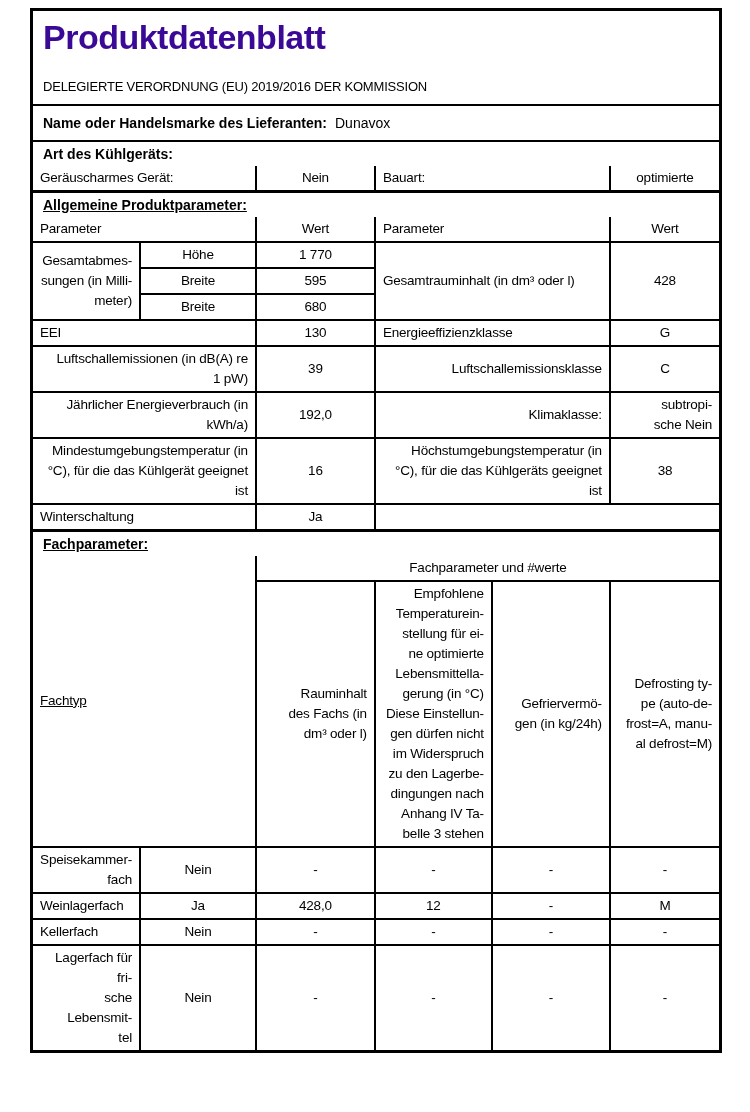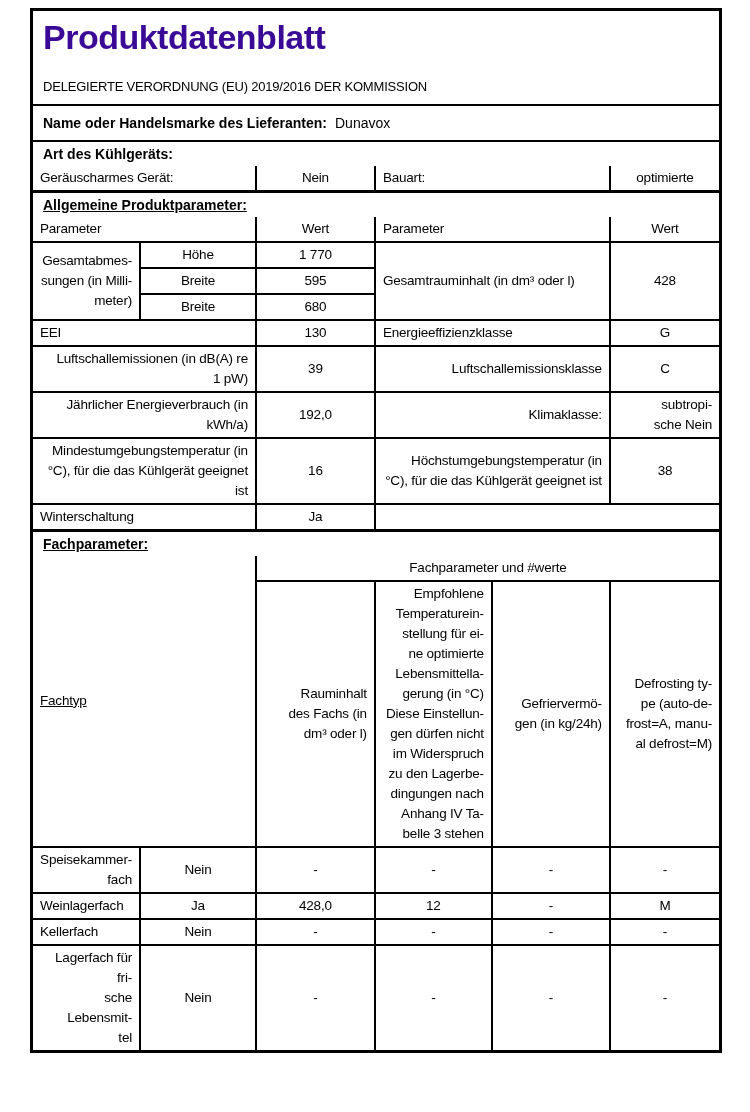--- a/index.html
+++ b/index.html
@@ -142,21 +142,21 @@
         <td class="c">192,0</td>
         <td class="pre">Klimaklasse:</td>
         <td class="c pre">subtropi-
 sche Nein</td>
       </tr>
       <tr class="pad4">
         <td colspan="2" class="pre">Mindestumgebungstemperatur (in
 °C), für die das Kühlgerät geeignet ist</td>
         <td class="c">16</td>
         <td class="pre">Höchstumgebungstemperatur (in
-°C), für die das Kühlgerät geeignet ist</td>
+°C), für die das Kühlgeräts geeignet ist</td>
         <td class="c">38</td>
       </tr>
       <tr>
         <td colspan="2">Winterschaltung</td>
         <td class="c">Ja</td>
         <td colspan="2"></td>
       </tr>
     </tbody>
       </table>
 

